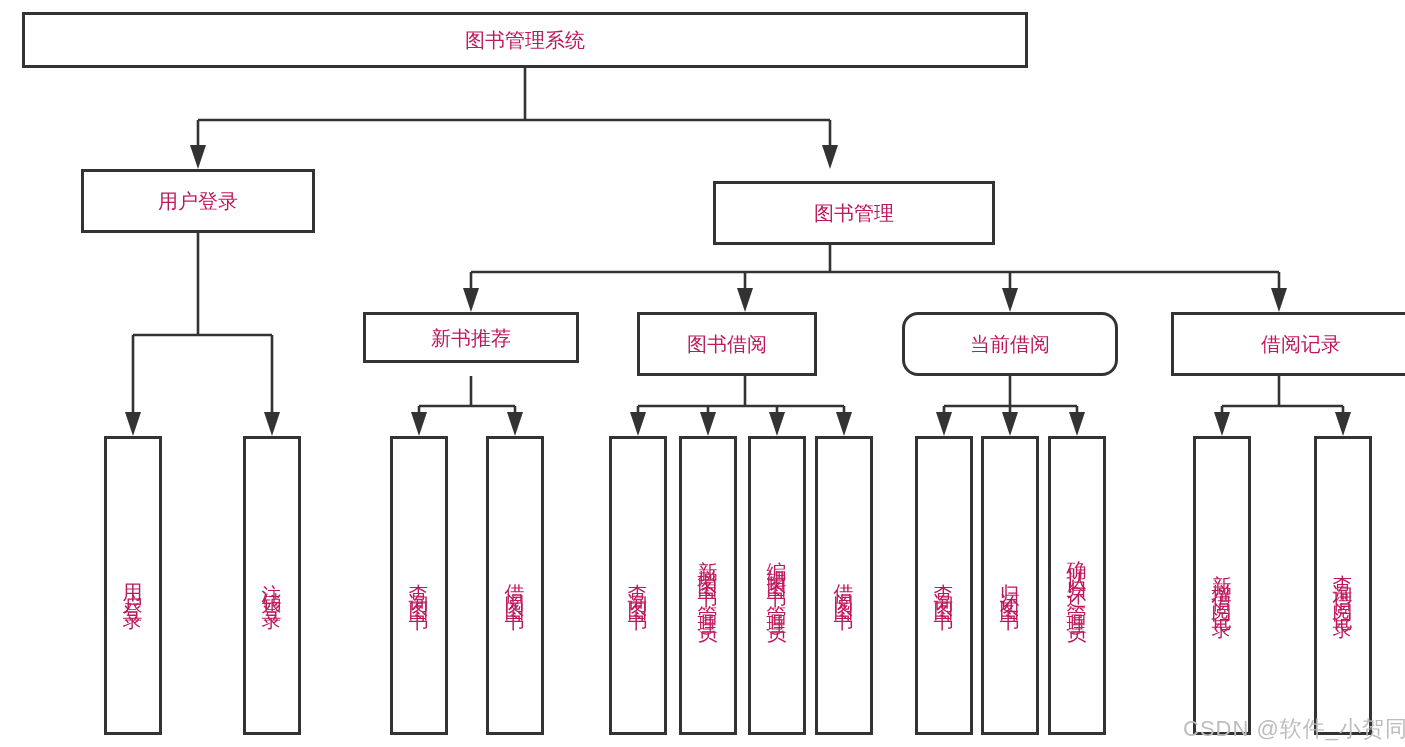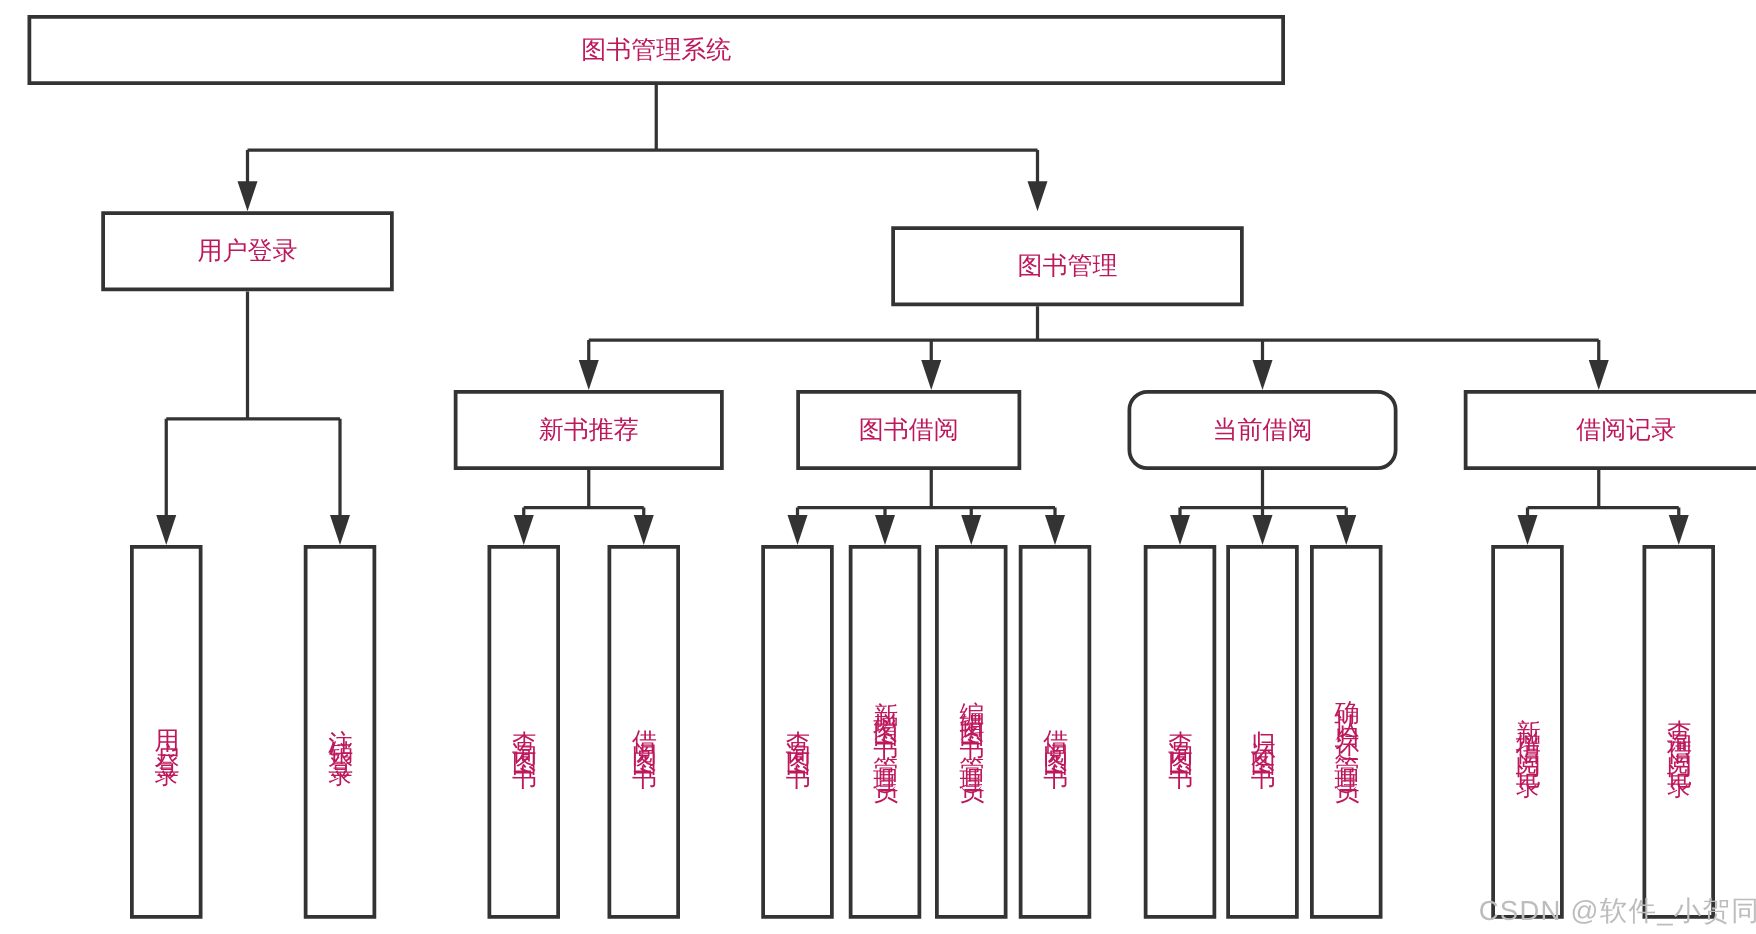--- a/index.html
+++ b/index.html
@@ -120,21 +120,21 @@
       <polygon points="1214,412 1230,412 1222,436"></polygon>
       <polygon points="1335,412 1351,412 1343,436"></polygon>
     </g>
   </svg>
 
   <div class="node" style="left:22px; top:12px; width:1006px; height:56px;">图书管理系统</div>
 
   <div class="node" style="left:81px; top:169px; width:234px; height:64px;">用户登录</div>
   <div class="node" style="left:713px; top:169px; width:282px; height:64px;margin-top:12px;">图书管理</div>
 
-  <div class="node" style="left:363px; top:312px; width:216px; height:64px;">新书推荐</div>
+  <div class="node" style="left:363px; top:312px; width:216px; height:51px;">新书推荐</div>
   <div class="node" style="left:637px; top:312px; width:180px; height:64px;">图书借阅</div>
   <div class="node" style="left:902px; top:312px; width:216px; height:64px;border-radius:16px;">当前借阅</div>
   <div class="node" style="left:1171px; top:312px; width:260px; height:64px;">借阅记录</div>
 
   <div class="node v" style="left:104px; top:436px; width:58px; height:299px;">用户登录</div>
   <div class="node v" style="left:243px; top:436px; width:58px; height:299px;">注销登录</div>
 
   <div class="node v" style="left:390px; top:436px; width:58px; height:299px;">查询图书</div>
   <div class="node v" style="left:486px; top:436px; width:58px; height:299px;">借阅图书</div>
 

